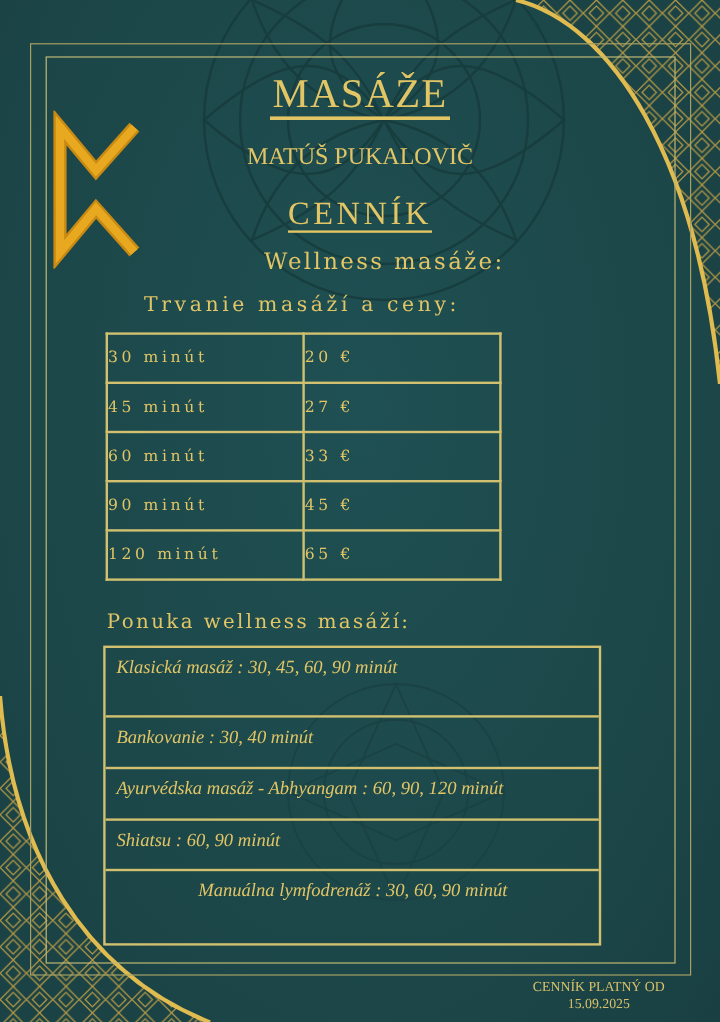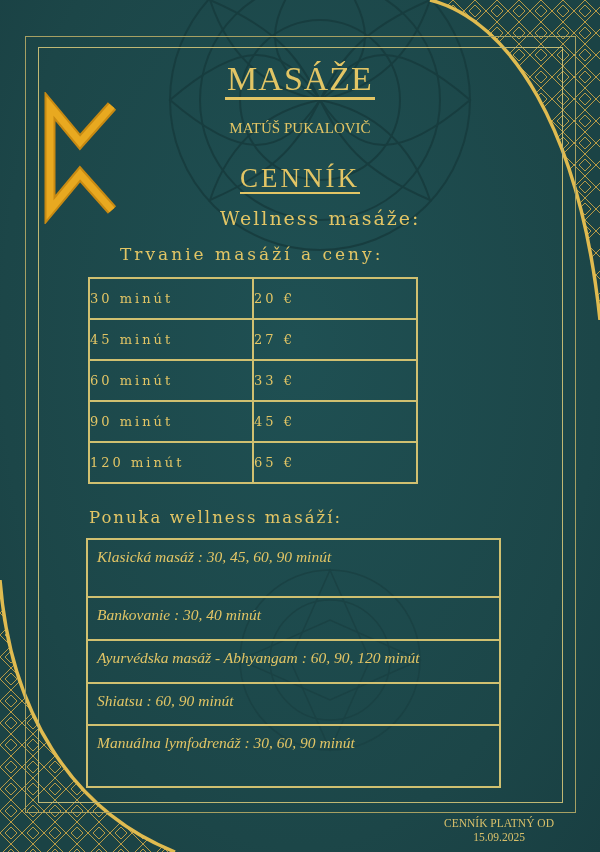--- a/index.html
+++ b/index.html
@@ -4,31 +4,31 @@
 <style>
   html,body{margin:0;padding:0;}
   body{width:600px;height:852px;overflow:hidden;background:#1d4a4d;position:relative;font-family:"DejaVu Serif",serif;}
   .page{position:absolute;left:0;top:0;width:600px;height:852px;background:radial-gradient(ellipse at 50% 40%,#1f5053 0%,#1c4648 70%,#193f42 100%);overflow:hidden;}
   .frame{position:absolute;border:1.5px solid #b9b06a;box-sizing:border-box;}
   .frame.outer{left:25px;top:36px;width:551px;height:777px;border-color:#a6a063;}
   .frame.inner{left:38px;top:47px;width:525px;height:756px;border-color:#c0b874;}
   .deco{position:absolute;pointer-events:none;}
   .title{position:absolute;left:0;width:600px;text-align:center;top:60px;font-family:"Liberation Serif",serif;font-size:34px;color:#e2c565;letter-spacing:1px;}
   .title span{border-bottom:3px solid #e2c565;padding:0 2px 0 2px;line-height:36px;display:inline-block;}
-  .subtitle{position:absolute;left:0;width:600px;text-align:center;top:120px;font-family:"Liberation Serif",serif;font-size:15px;color:#e2c565;}
+  .subtitle{position:absolute;left:0;width:600px;text-align:center;top:120px;font-family:"Liberation Serif",serif;font-size:20px;color:#e2c565;}
   .cennik{position:absolute;left:0;width:600px;text-align:center;top:163px;font-family:"Liberation Serif",serif;font-size:27px;color:#e2c565;letter-spacing:3px;}
   .cennik span{border-bottom:2px solid #e2c565;display:inline-block;line-height:28px;}
   .wellness{position:absolute;left:220px;top:207px;font-family:"DejaVu Serif",serif;font-size:19px;color:#e2c565;letter-spacing:2px;}
   .trvanie{position:absolute;left:96px;top:244px;font-family:"DejaVu Serif",serif;font-size:17px;color:#e2c565;letter-spacing:3px;margin-left:24px;}
   table.prices{position:absolute;left:88px;top:277px;border-collapse:collapse;}
   table.prices td{border:2px solid #d0c070;width:162px;height:39px;text-align:left;font-family:"DejaVu Serif",serif;font-size:13px;color:#e2c565;letter-spacing:3px;padding:0;}
   .ponuka{position:absolute;left:89px;top:508px;font-family:"DejaVu Serif",serif;font-size:16.5px;color:#e2c565;letter-spacing:2px;}
   .offers{position:absolute;left:86px;top:538px;width:415px;border:2px solid #d0c070;box-sizing:border-box;}
   .offer{border-bottom:2px solid #d0c070;box-sizing:border-box;padding:8px 8px 0 9px;font-family:"Liberation Serif",serif;font-size:15.5px;color:#e2c565;font-style:italic;}
-  .offer:last-child{border-bottom:none;}
+  .offer:last-child{border-bottom:none;text-align:center;}
   .footer{position:absolute;left:414px;width:170px;top:816px;text-align:center;font-family:"Liberation Serif",serif;font-size:11.5px;color:#d9c06a;line-height:14px;}
 </style>
 </head>
 <body>
 
 <div class="page">
 
   <svg class="deco" style="left:120px;top:-60px" width="400" height="400" viewBox="0 0 400 400">
     <g fill="none" stroke="#173c3e" stroke-width="2" opacity="0.9">
       <circle cx="200" cy="160" r="150"></circle>

